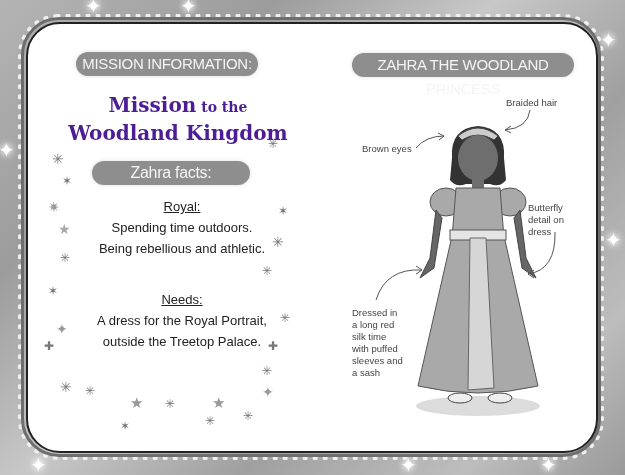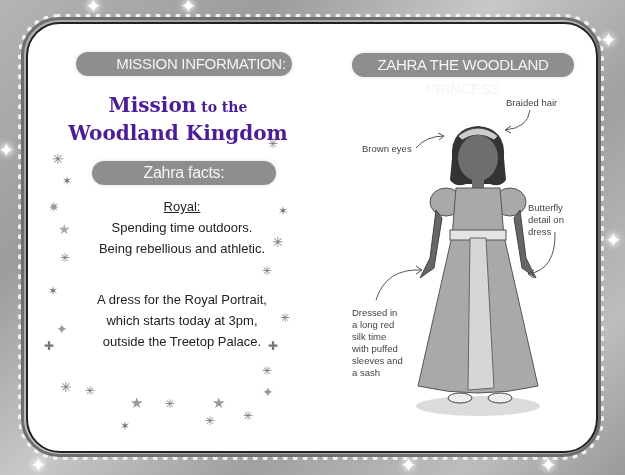--- a/index.html
+++ b/index.html
@@ -38,38 +38,38 @@
 <span class="sparkle" style="left:605px;top:230px;">✦</span>
 <span class="sparkle" style="left:30px;top:455px;">✦</span>
 <span class="sparkle" style="left:400px;top:455px;">✦</span>
 <span class="sparkle" style="left:540px;top:455px;">✦</span>
 
 <div class="pearls"></div>
 <div class="pearls2"></div>
 
 <div class="card"></div>
 
-<div class="pill" style="left:76px;top:52px;width:182px;padding-left:34px;">MISSION INFORMATION:</div>
+<div class="pill" style="left:76px;top:52px;width:182px;">MISSION INFORMATION:</div>
 
 <div class="title">
   <div><span class="big">Mission</span><span class="small"> to the</span></div>
   <div class="big">Woodland Kingdom</div>
 </div>
 
-<div class="pill" style="left:92px;top:161px;width:184px;font-size:16px;">Zahra facts:</div>
+<div class="pill" style="left:92px;top:161px;width:158px;font-size:16px;">Zahra facts:</div>
 
 <div class="facts" style="top:196px;">
   <div class="h">Royal:</div>
   <div>Spending time outdoors.</div>
   <div>Being rebellious and athletic.</div>
 </div>
 
 <div class="facts" style="top:289px;">
+  <div class="h">Needs:</div>
   <div>A dress for the Royal Portrait,</div>
-  <div>which starts today at 3pm,</div>
   <div>outside the Treetop Palace.</div>
 </div>
 
 <span class="star" style="left:52px;top:152px;font-size:14px;">✳</span>
 <span class="star" style="left:62px;top:175px;">✶</span>
 <span class="star" style="left:48px;top:200px;font-size:14px;color:#999;">✷</span>
 <span class="star" style="left:58px;top:222px;font-size:14px;color:#aaa;">★</span>
 <span class="star" style="left:60px;top:252px;">✳</span>
 <span class="star" style="left:48px;top:285px;">✶</span>
 <span class="star" style="left:56px;top:322px;color:#999;font-size:14px;">✦</span>

